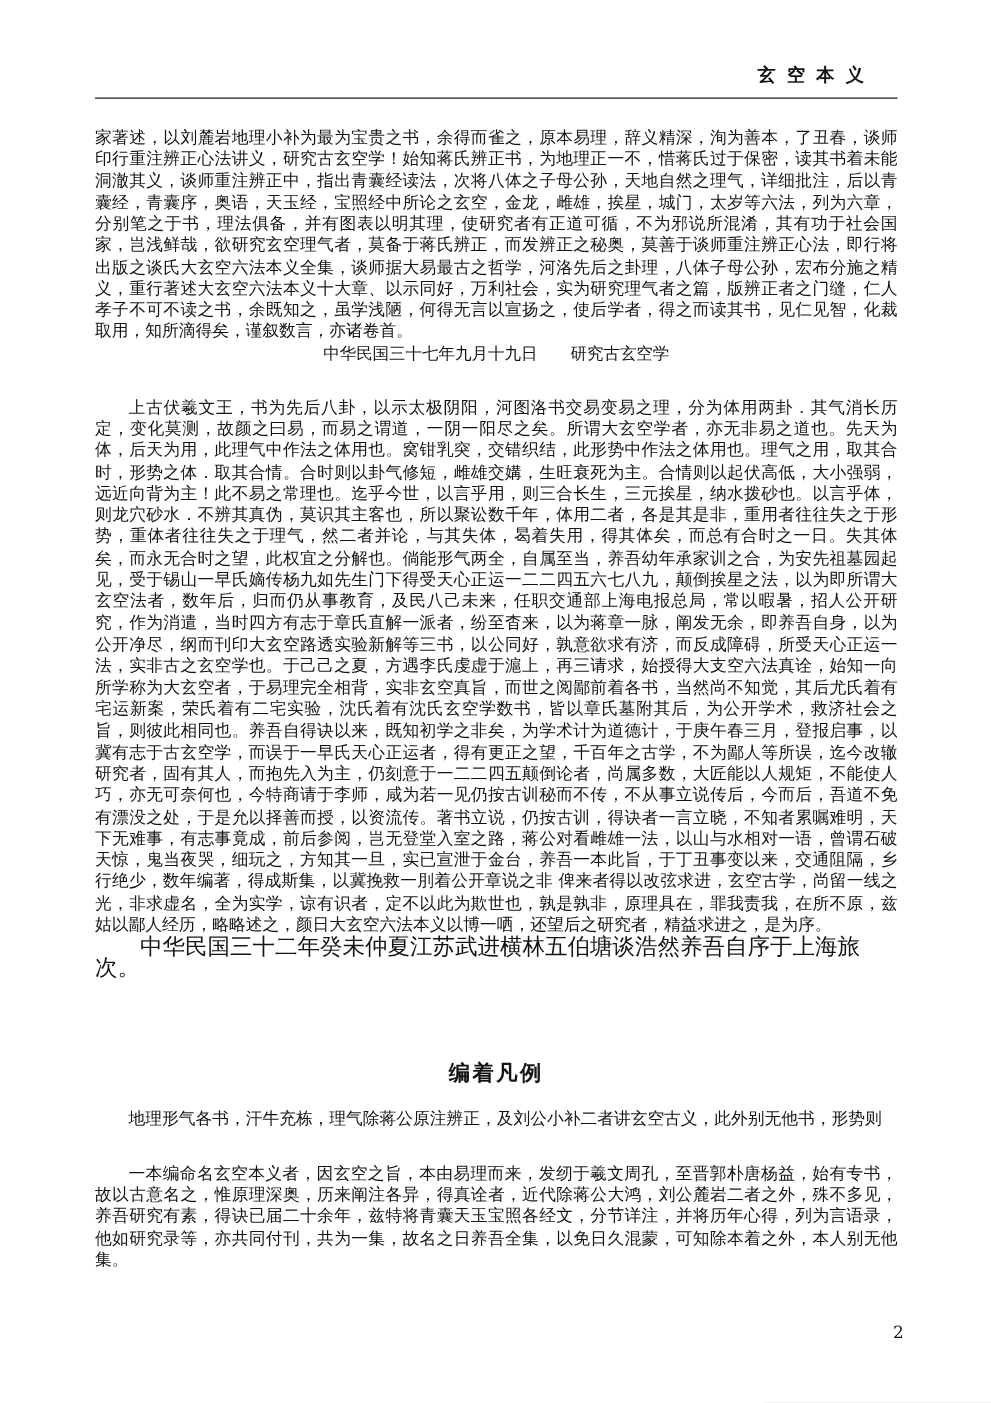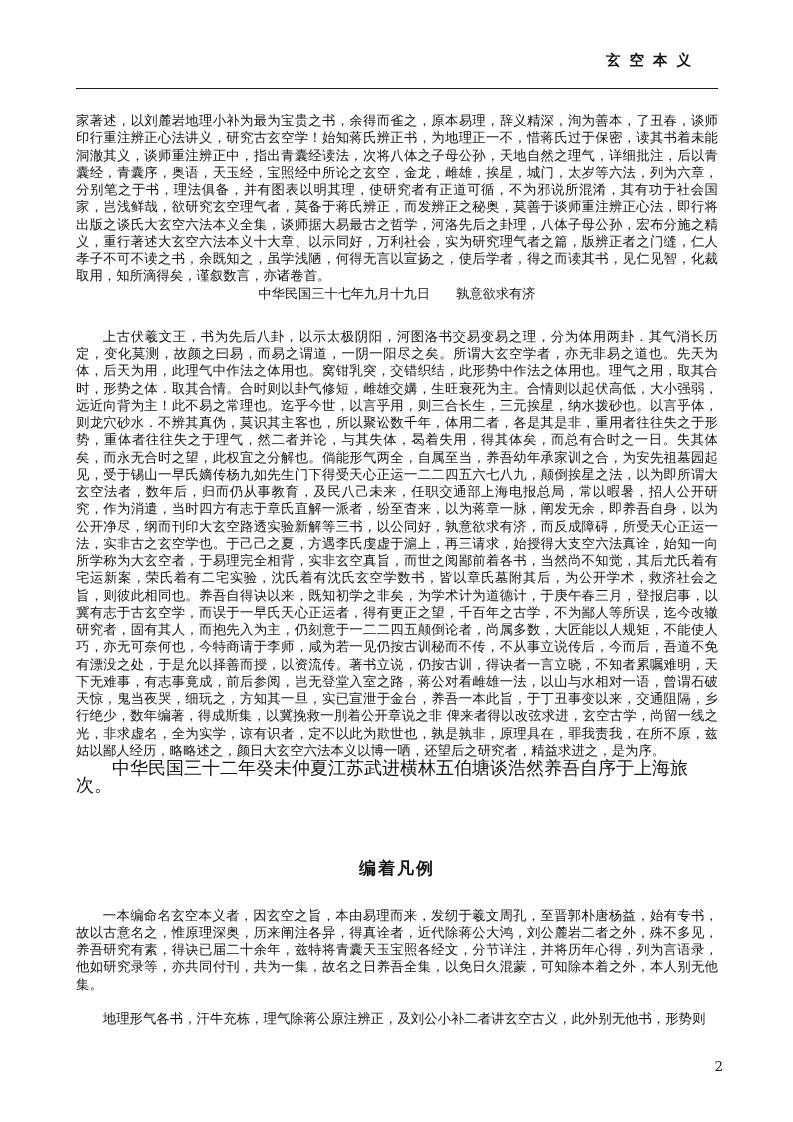--- a/index.html
+++ b/index.html
@@ -20,21 +20,21 @@
   .content {
     position: absolute;
     left: 76px;
     top: 0;
     width: 642px;
   }
   .header-row {
     padding-top: 50px;
     text-align: right;
     border-bottom: 1.6px solid #1a1a1a;
-    padding-bottom: 18px;
+    padding-bottom: 8px;
     padding-right: 18px;
   }
   .header-title {
     font-weight: bold;
     font-size: 14.5px;
     letter-spacing: 9px;
   }
   .body-text {
     font-size: 13.4px;
     line-height: 17.25px;
@@ -86,29 +86,29 @@
 
 <div class="page">
   <div class="content">
 
     <div class="header-row">
       <span class="header-title">玄空本义</span>
     </div>
 
     <p class="body-text opening-para">家著述，以刘麓岩地理小补为最为宝贵之书，余得而雀之，原本易理，辞义精深，洵为善本，了丑春，谈师印行重注辨正心法讲义，研究古玄空学！始知蒋氏辨正书，为地理正一不，惜蒋氏过于保密，读其书着未能洞澈其义，谈师重注辨正中，指出青囊经读法，次将八体之子母公孙，天地自然之理气，详细批注，后以青囊经，青囊序，奥语，天玉经，宝照经中所论之玄空，金龙，雌雄，挨星，城门，太岁等六法，列为六章，分别笔之于书，理法俱备，并有图表以明其理，使研究者有正道可循，不为邪说所混淆，其有功于社会国家，岂浅鲜哉，欲研究玄空理气者，莫备于蒋氏辨正，而发辨正之秘奥，莫善于谈师重注辨正心法，即行将出版之谈氏大玄空六法本义全集，谈师据大易最古之哲学，河洛先后之卦理，八体子母公孙，宏布分施之精义，重行著述大玄空六法本义十大章、以示同好，万利社会，实为研究理气者之篇，版辨正者之门缝，仁人孝子不可不读之书，余既知之，虽学浅陋，何得无言以宣扬之，使后学者，得之而读其书，见仁见智，化裁取用，知所滴得矣，谨叙数言，亦诸卷首。</p>
 
-    <p class="signature-center">中华民国三十七年九月十九日　　孰意欲求有济</p>
+    <p class="signature-center">中华民国三十七年九月十九日　　研究古玄空学</p>
 
 
     <p class="body-text indent preface-body">上古伏羲文王，书为先后八卦，以示太极阴阳，河图洛书交易变易之理，分为体用两卦．其气消长历定，变化莫测，故颜之曰易，而易之谓道，一阴一阳尽之矣。所谓大玄空学者，亦无非易之道也。先天为体，后天为用，此理气中作法之体用也。窝钳乳突，交错织结，此形势中作法之体用也。理气之用，取其合时，形势之体．取其合情。合时则以卦气修短，雌雄交媾，生旺衰死为主。合情则以起伏高低，大小强弱，远近向背为主！此不易之常理也。迄乎今世，以言乎用，则三合长生，三元挨星，纳水拨砂也。以言乎体，则龙穴砂水．不辨其真伪，莫识其主客也，所以聚讼数千年，体用二者，各是其是非，重用者往往失之于形势，重体者往往失之于理气，然二者并论，与其失体，曷着失用，得其体矣，而总有合时之一日。失其体矣，而永无合时之望，此权宜之分解也。倘能形气两全，自属至当，养吾幼年承家训之合，为安先祖墓园起见，受于锡山一早氏嫡传杨九如先生门下得受天心正运一二二四五六七八九，颠倒挨星之法，以为即所谓大玄空法者，数年后，归而仍从事教育，及民八己未来，任职交通部上海电报总局，常以暇暑，招人公开研究，作为消遣，当时四方有志于章氏直解一派者，纷至杳来，以为蒋章一脉，阐发无余，即养吾自身，以为公开净尽，纲而刊印大玄空路透实验新解等三书，以公同好，孰意欲求有济，而反成障碍，所受天心正运一法，实非古之玄空学也。于己己之夏，方遇李氏虔虚于滬上，再三请求，始授得大支空六法真诠，始知一向所学称为大玄空者，于易理完全相背，实非玄空真旨，而世之阅鄙前着各书，当然尚不知觉，其后尤氏着有宅运新案，荣氏着有二宅实验，沈氏着有沈氏玄空学数书，皆以章氏墓附其后，为公开学术，救济社会之旨，则彼此相同也。养吾自得诀以来，既知初学之非矣，为学术计为道德计，于庚午春三月，登报启事，以冀有志于古玄空学，而误于一早氏天心正运者，得有更正之望，千百年之古学，不为鄙人等所误，迄今改辙研究者，固有其人，而抱先入为主，仍刻意于一二二四五颠倒论者，尚属多数，大匠能以人规矩，不能使人巧，亦无可奈何也，今特商请于李师，咸为若一见仍按古训秘而不传，不从事立说传后，今而后，吾道不免有漂没之处，于是允以择善而授，以资流传。著书立说，仍按古训，得诀者一言立晓，不知者累嘱难明，天下无难事，有志事竟成，前后参阅，岂无登堂入室之路，蒋公对看雌雄一法，以山与水相对一语，曾谓石破天惊，鬼当夜哭，细玩之，方知其一旦，实已宣泄于金台，养吾一本此旨，于丁丑事变以来，交通阻隔，乡行绝少，数年编著，得成斯集，以冀挽救一刖着公开章说之非 俾来者得以改弦求进，玄空古学，尚留一线之光，非求虚名，全为实学，谅有识者，定不以此为欺世也，孰是孰非，原理具在，罪我责我，在所不原，兹姑以鄙人经历，略略述之，颜日大玄空六法本义以博一哂，还望后之研究者，精益求进之，是为序。</p>
 
     <p class="signature-left">中华民国三十二年癸未仲夏江苏武进横林五伯塘谈浩然养吾自序于上海旅次。</p>
 
     <h2 class="section-heading heading-notes">编着凡例</h2>
 
+    <p class="body-text indent notes-para2">地理形气各书，汗牛充栋，理气除蒋公原注辨正，及刘公小补二者讲玄空古义，此外别无他书，形势则</p>
+
     <p class="body-text indent notes-para1">一本编命名玄空本义者，因玄空之旨，本由易理而来，发纫于羲文周孔，至晋郭朴唐杨益，始有专书，故以古意名之，惟原理深奥，历来阐注各异，得真诠者，近代除蒋公大鸿，刘公麓岩二者之外，殊不多见，养吾研究有素，得诀已届二十余年，兹特将青囊天玉宝照各经文，分节详注，并将历年心得，列为言语录，他如研究录等，亦共同付刊，共为一集，故名之日养吾全集，以免日久混蒙，可知除本着之外，本人别无他集。</p>
-
-    <p class="body-text indent notes-para2">地理形气各书，汗牛充栋，理气除蒋公原注辨正，及刘公小补二者讲玄空古义，此外别无他书，形势则</p>
 
   </div>
 
   <div class="page-number">2</div>
 </div>
 
 </body></html>

